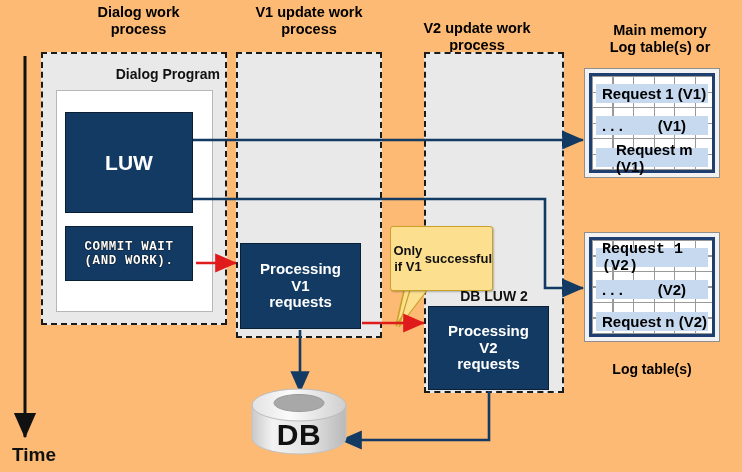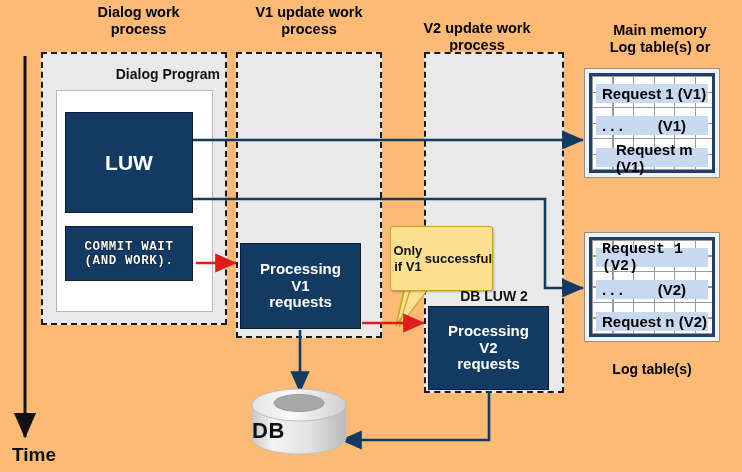--- a/index.html
+++ b/index.html
@@ -34,21 +34,21 @@
           repeating-linear-gradient(to bottom,#9a9a9a 0 1px,transparent 1px 15.5px);}
   .rowbar{position:absolute;left:4px;right:4px;height:19px;background:#c6d9ef;
           display:flex;align-items:center;font-weight:bold;font-size:15px;color:#000;
           padding-left:6px;box-sizing:border-box;}
   .rowbar .rt{position:absolute;right:22px;}
 
   .caption{position:absolute;font-weight:bold;font-size:14px;color:#000;text-align:center;}
 
   svg.ov{position:absolute;left:0;top:0;width:742px;height:472px;pointer-events:none;}
 
-  .dbtxt{position:absolute;font-weight:bold;font-size:22px;color:#111;
+  .dbtxt{position:absolute;font-weight:bold;font-size:30px;color:#111;text-align:center;
          letter-spacing:.5px;}
 </style>
 </head>
 <body>
 
 <div id="stage">
 
   <div class="hdr" style="left:46px;top:4px;width:185px;">
     <div>Dialog work</div>
     <div>process</div>

